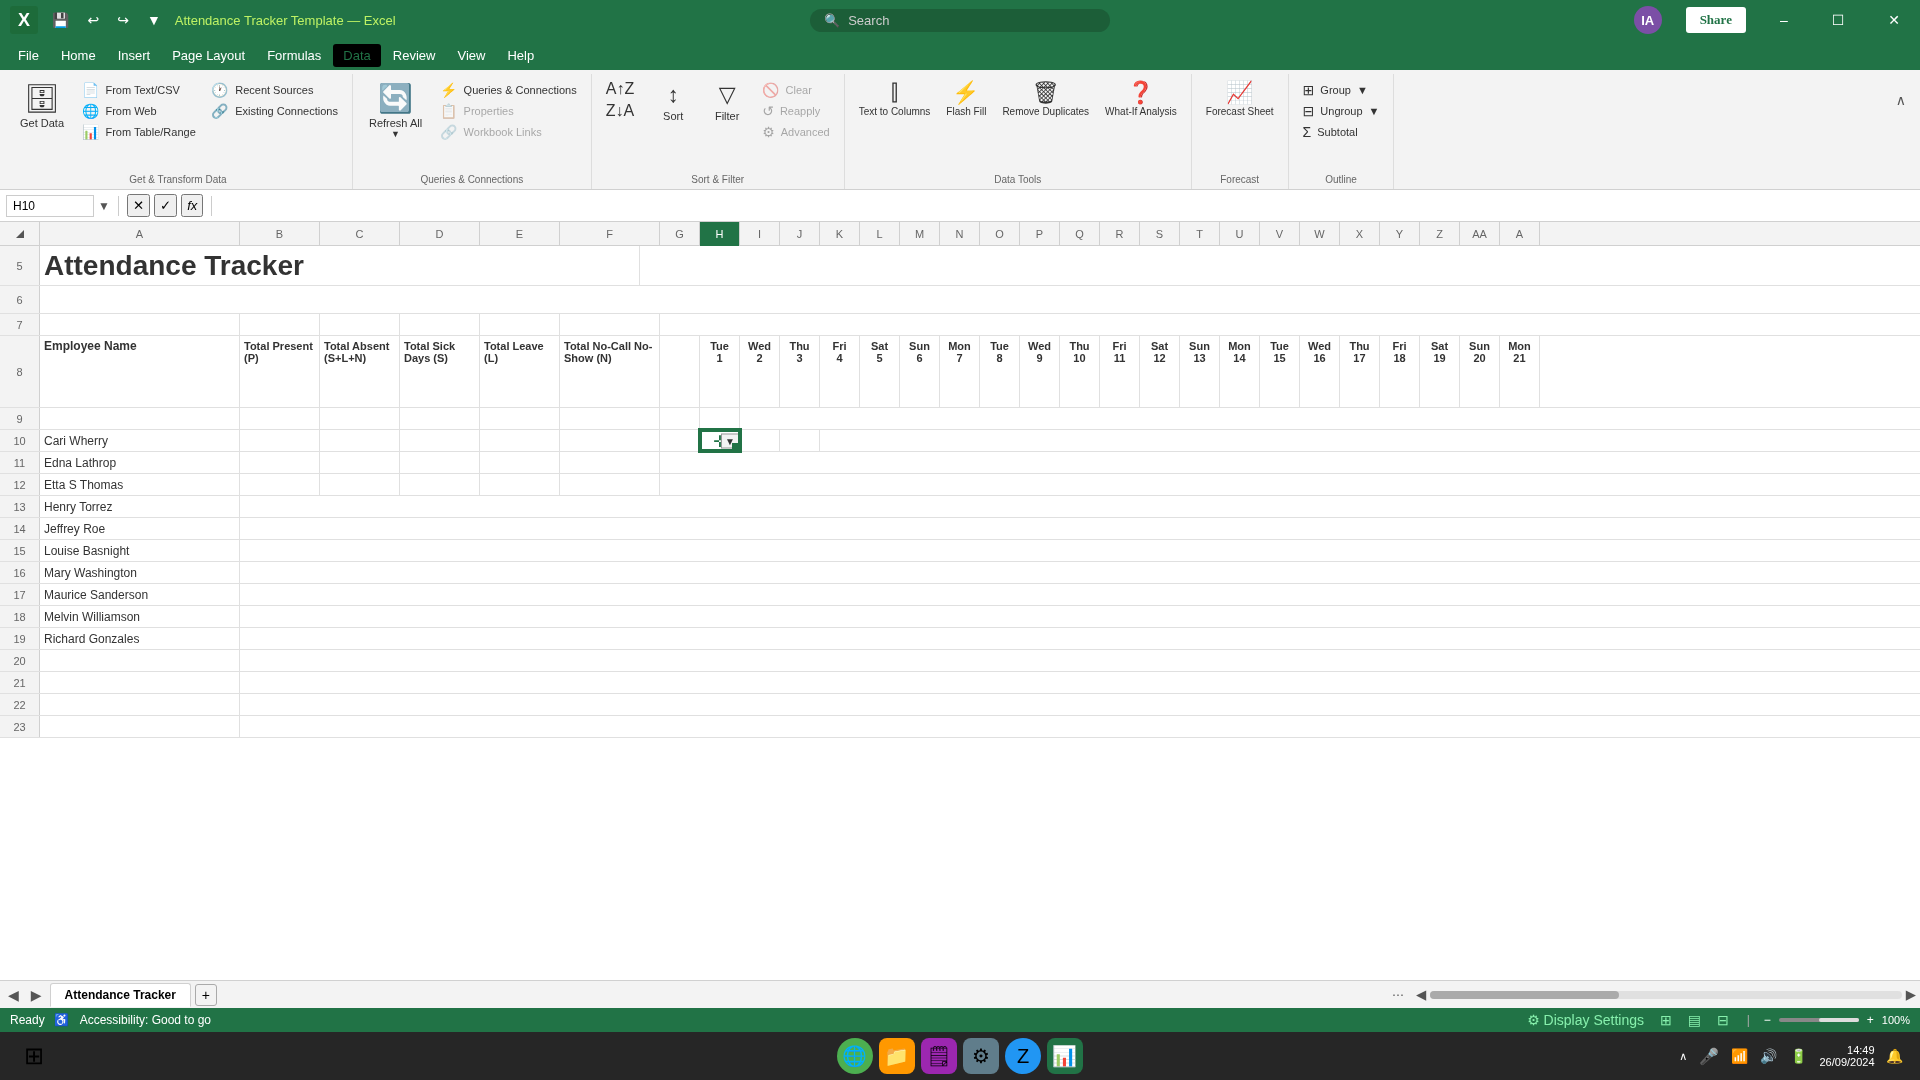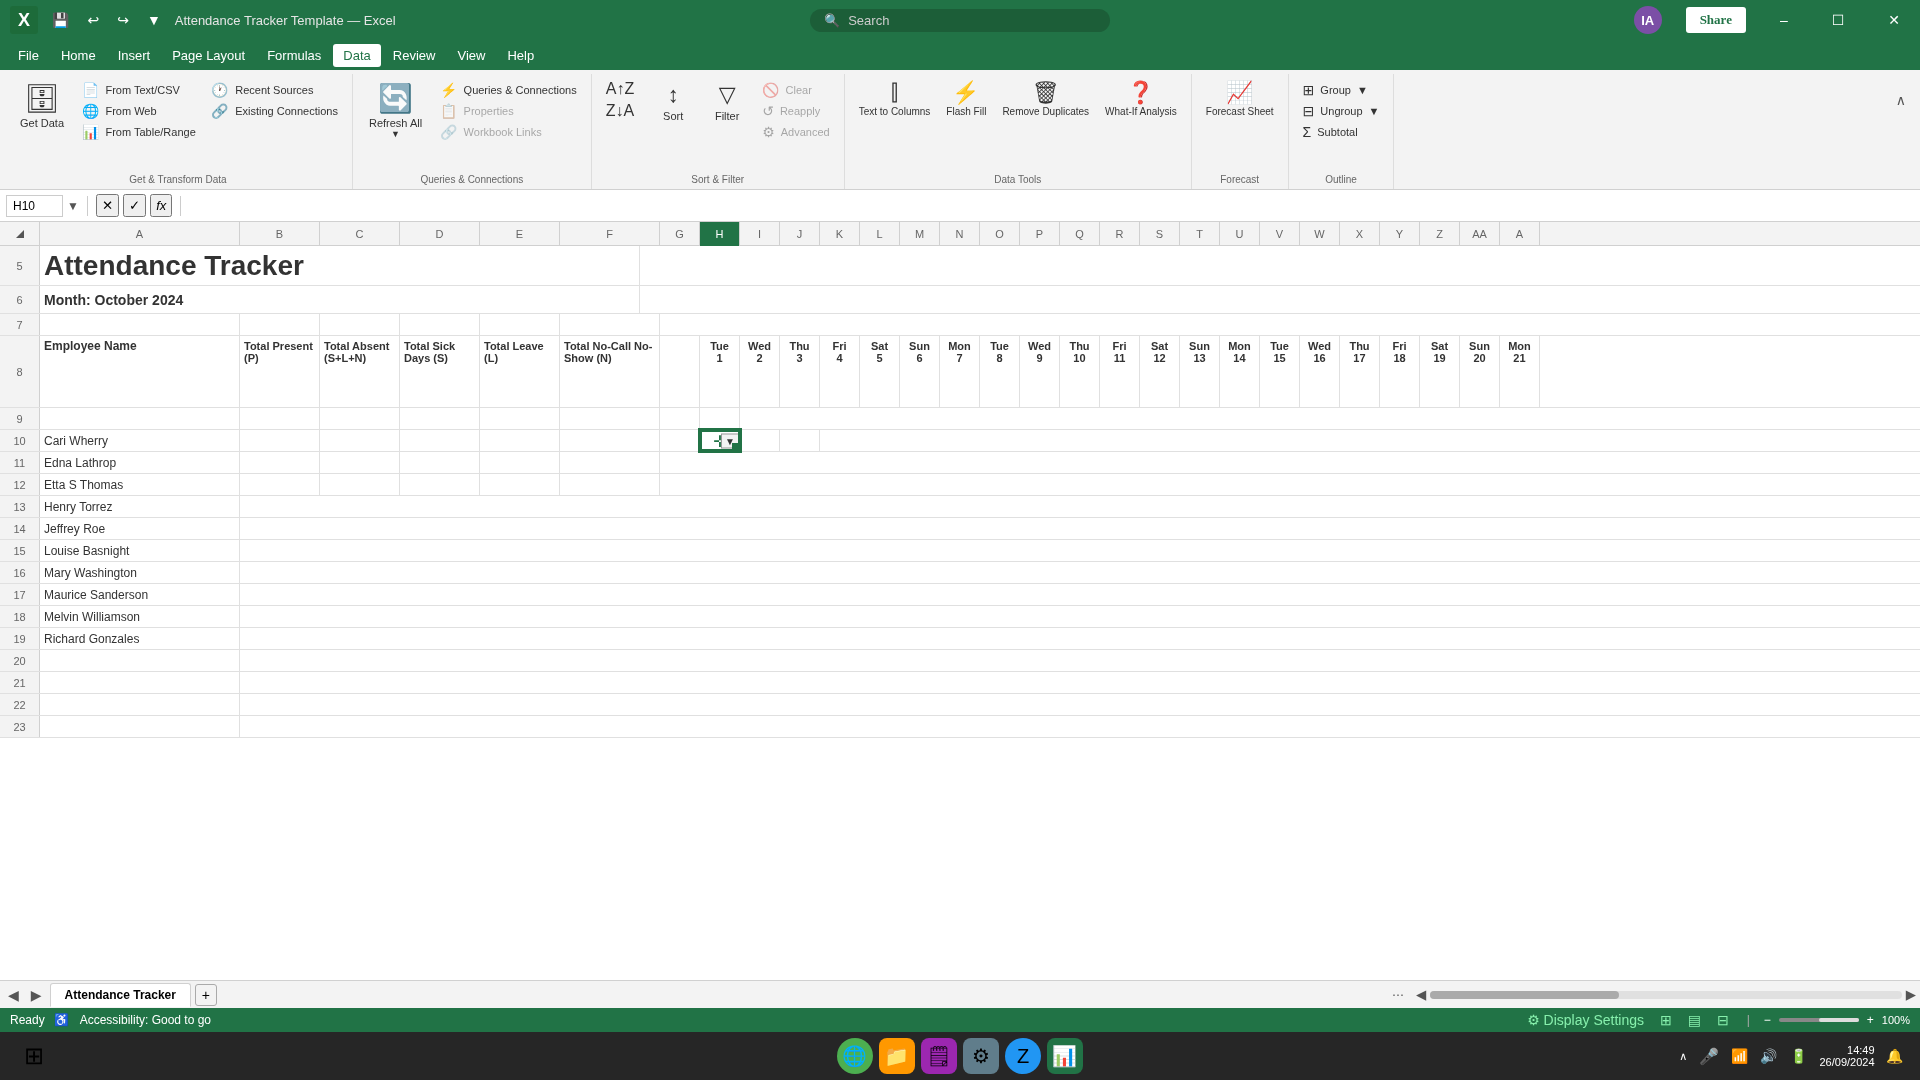--- a/index.html
+++ b/index.html
@@ -12,21 +12,21 @@
       display: flex;
       align-items: center;
       justify-content: space-between;
       padding: 0 10px;
       color: white;
     }
     #title-bar .left { display: flex; align-items: center; gap: 10px; }
     #title-bar .center { position: absolute; left: 50%; transform: translateX(-50%); }
     #title-bar .right { display: flex; align-items: center; gap: 24px; margin-left: auto; }
     .excel-icon { width: 28px; height: 28px; background: #1d6b3a; border-radius: 3px; display: flex; align-items: center; justify-content: center; font-size: 18px; font-weight: bold; color: white; }
-    .title-text { color: #e5e5e5; font-size: 13px; text-align: right; }
+    .title-text { color: #bef264; font-size: 13px; text-align: right; }
     .search-box {
       display: flex; align-items: center; background: #1c5e38; border-radius: 20px; padding: 4px 14px; gap: 8px; width: 300px; color: #ccc; font-size: 13px;
     }
     .qat-btn { background: none; border: none; color: white; cursor: pointer; font-size: 14px; padding: 2px 4px; }
     .win-btn { background: none; border: none; color: white; cursor: pointer; font-size: 14px; padding: 4px 10px; }
     .avatar { width: 28px; height: 28px; border-radius: 50%; background: #7b4fa6; display: flex; align-items: center; justify-content: center; color: white; font-size: 13px; font-weight: bold; }
     .share-btn { background: white; color: #217346; border: none; border-radius: 3px; padding: 5px 14px; font-size: 13px; font-weight: 600; cursor: pointer; font-family: Liberation Serif, serif; }
 
     
     #menu-bar {
@@ -34,21 +34,21 @@
       background: #217346;
       display: flex;
       align-items: center;
       padding: 0 8px;
       gap: 2px;
     }
     .menu-item {
       color: white; padding: 4px 10px; cursor: pointer; font-size: 13px; border-radius: 3px;
     }
     .menu-item:hover, .menu-item.active { background: rgba(255,255,255,0.2); }
-    .menu-item.active { background: #ffffff; color: #217346; }
+    .menu-item.active { background: #000000; color: #217346; }
 
     
     #ribbon {
       height: 120px;
       background: #f3f3f3;
       border-bottom: 1px solid #d0d0d0;
       display: flex;
       flex-direction: column;
     }
     #ribbon-content {
@@ -468,21 +468,21 @@
       </div>
       <div class="ribbon-group-label">Outline</div>
     </div>
 
     <button class="ribbon-collapse">∧</button>
   </div>
 </div>
 
 <div id="formula-bar">
   <div style="display:flex;align-items:center;gap:4px;">
-    <input class="cell-ref-box" value="H10" readonly="" style="width: 57px; border: 1px solid rgb(204, 204, 204); padding: 3px 6px; font-size: 12px;">
+    <input class="cell-ref-box" value="H10" readonly="" style="width: 88px; border: 1px solid rgb(204, 204, 204); padding: 3px 6px; font-size: 12px;">
     <button style="background:none;border:none;cursor:pointer;font-size:12px;color:#555;">▼</button>
   </div>
   <div class="formula-divider"></div>
   <div class="formula-icons">
     <button class="formula-icon-btn">✕</button>
     <button class="formula-icon-btn">✓</button>
     <button class="formula-icon-btn" style="font-style:italic;font-size:13px;">fx</button>
   </div>
   <div class="formula-divider"></div>
   <input class="formula-input" value="" style="flex: 1 1 0%; border: none; outline: none; font-size: 13px; padding: 3px;">
@@ -531,21 +531,20 @@
 
   <div id="grid-body">
 
     <div class="grid-row row-5">
       <div class="row-num">5</div>
       <div class="cell cell-A" style="font-size:28px;font-weight:bold;color:#333;width:600px;min-width:600px;">Attendance Tracker</div>
     </div>
 
     <div class="grid-row row-6">
       <div class="row-num">6</div>
-      <div class="cell cell-A" style="font-size:14px;font-weight:bold;width:600px;min-width:600px;">Month: October 2024</div>
     </div>
 
     <div class="grid-row">
       <div class="row-num">7</div>
       <div class="cell cell-A"></div>
       <div class="cell cell-B"></div>
       <div class="cell cell-C"></div>
       <div class="cell cell-D"></div>
       <div class="cell cell-E"></div>
       <div class="cell cell-F"></div>

